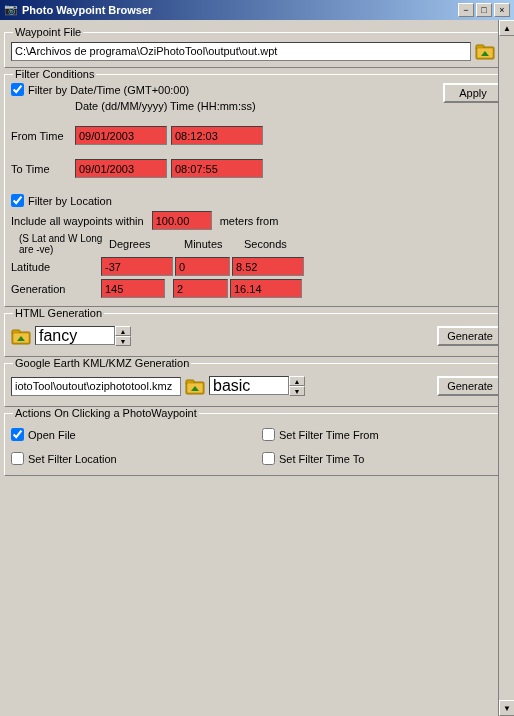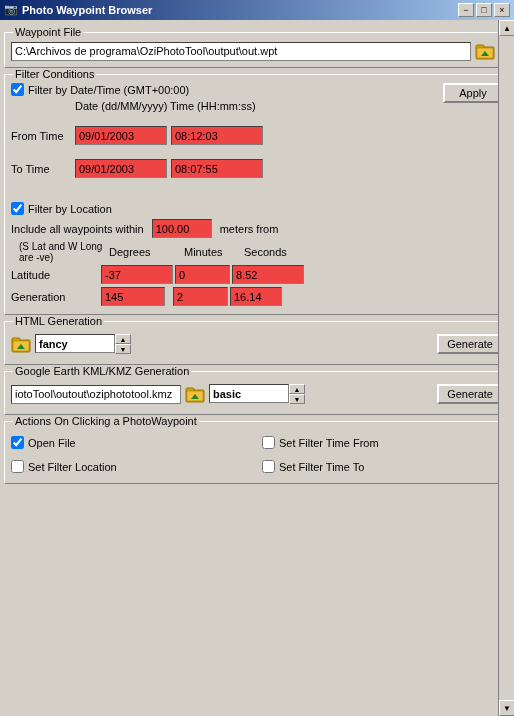--- a/index.html
+++ b/index.html
@@ -164,23 +164,22 @@
       align-items: stretch;
     }
     .spin-input {
       background: white;
       border: 1px solid #808080;
       border-top-color: #404040;
       border-left-color: #404040;
       width: 80px;
       height: 19px;
       padding: 1px 3px;
-      font-size: 11px;
+      font-size: 16px;
       font-family: inherit;
-      font-weight: bold;
     }
     .spin-buttons {
       display: flex;
       flex-direction: column;
       width: 16px;
     }
     .spin-btn {
       background: #d4d0c8;
       border: 1px solid #808080;
       border-top-color: #ffffff;
@@ -316,21 +315,21 @@
         <input type="text" class="input-field" style="width: 92px;" value="09/01/2003">
         <input type="text" class="input-field" style="width: 92px;" value="08:12:03">
       </div>
 
       <div class="filter-row">
         <span class="filter-label">To Time</span>
         <input type="text" class="input-field" style="width: 92px;" value="09/01/2003">
         <input type="text" class="input-field" style="width: 92px;" value="08:07:55">
       </div>
 
-      <div class="checkbox-row" style="margin-top:24px;">
+      <div class="checkbox-row" style="margin-top:16px;">
         <input type="checkbox" checked="" style="">
         <span>Filter by Location</span>
       </div>
 
       <div class="location-row">
         <span style="margin-right:4px;">Include all waypoints within</span>
         <input type="text" class="input-field within-input" value="100.00" style="">
         <span style="margin-left:4px;">meters from</span>
       </div>
 
@@ -345,21 +344,21 @@
         <span class="coord-label">Latitude</span>
         <input type="text" class="input-field" style="width: 72px; margin-right: 2px;" value="-37">
         <input type="text" class="input-field" style="width: 55px; margin-right: 2px;" value="0">
         <input type="text" class="input-field" style="width: 72px;" value="8.52">
       </div>
 
       <div class="coord-row" style="margin-top:3px;">
         <span class="coord-label">Generation</span>
         <input type="text" class="input-field" style="width: 64px; margin-right: 8px;" value="145">
         <input type="text" class="input-field" style="width: 55px; margin-right: 2px;" value="2">
-        <input type="text" class="input-field" style="width: 52px;" value="16.14">
+        <input type="text" class="input-field" style="width: 72px;" value="16.14">
       </div>
     </div>
 
     <div class="group">
       <span class="group-label">HTML Generation</span>
       <div class="gen-row" style="margin-top:8px;">
         <div class="folder-icon">
           <svg width="20" height="20" viewBox="0 0 20 20">
             <rect x="1" y="6" width="18" height="12" rx="1" fill="#d4a000" stroke="#a07800" stroke-width="1"></rect>
             <rect x="1" y="4" width="8" height="4" rx="1" fill="#d4a000" stroke="#a07800" stroke-width="1"></rect>

